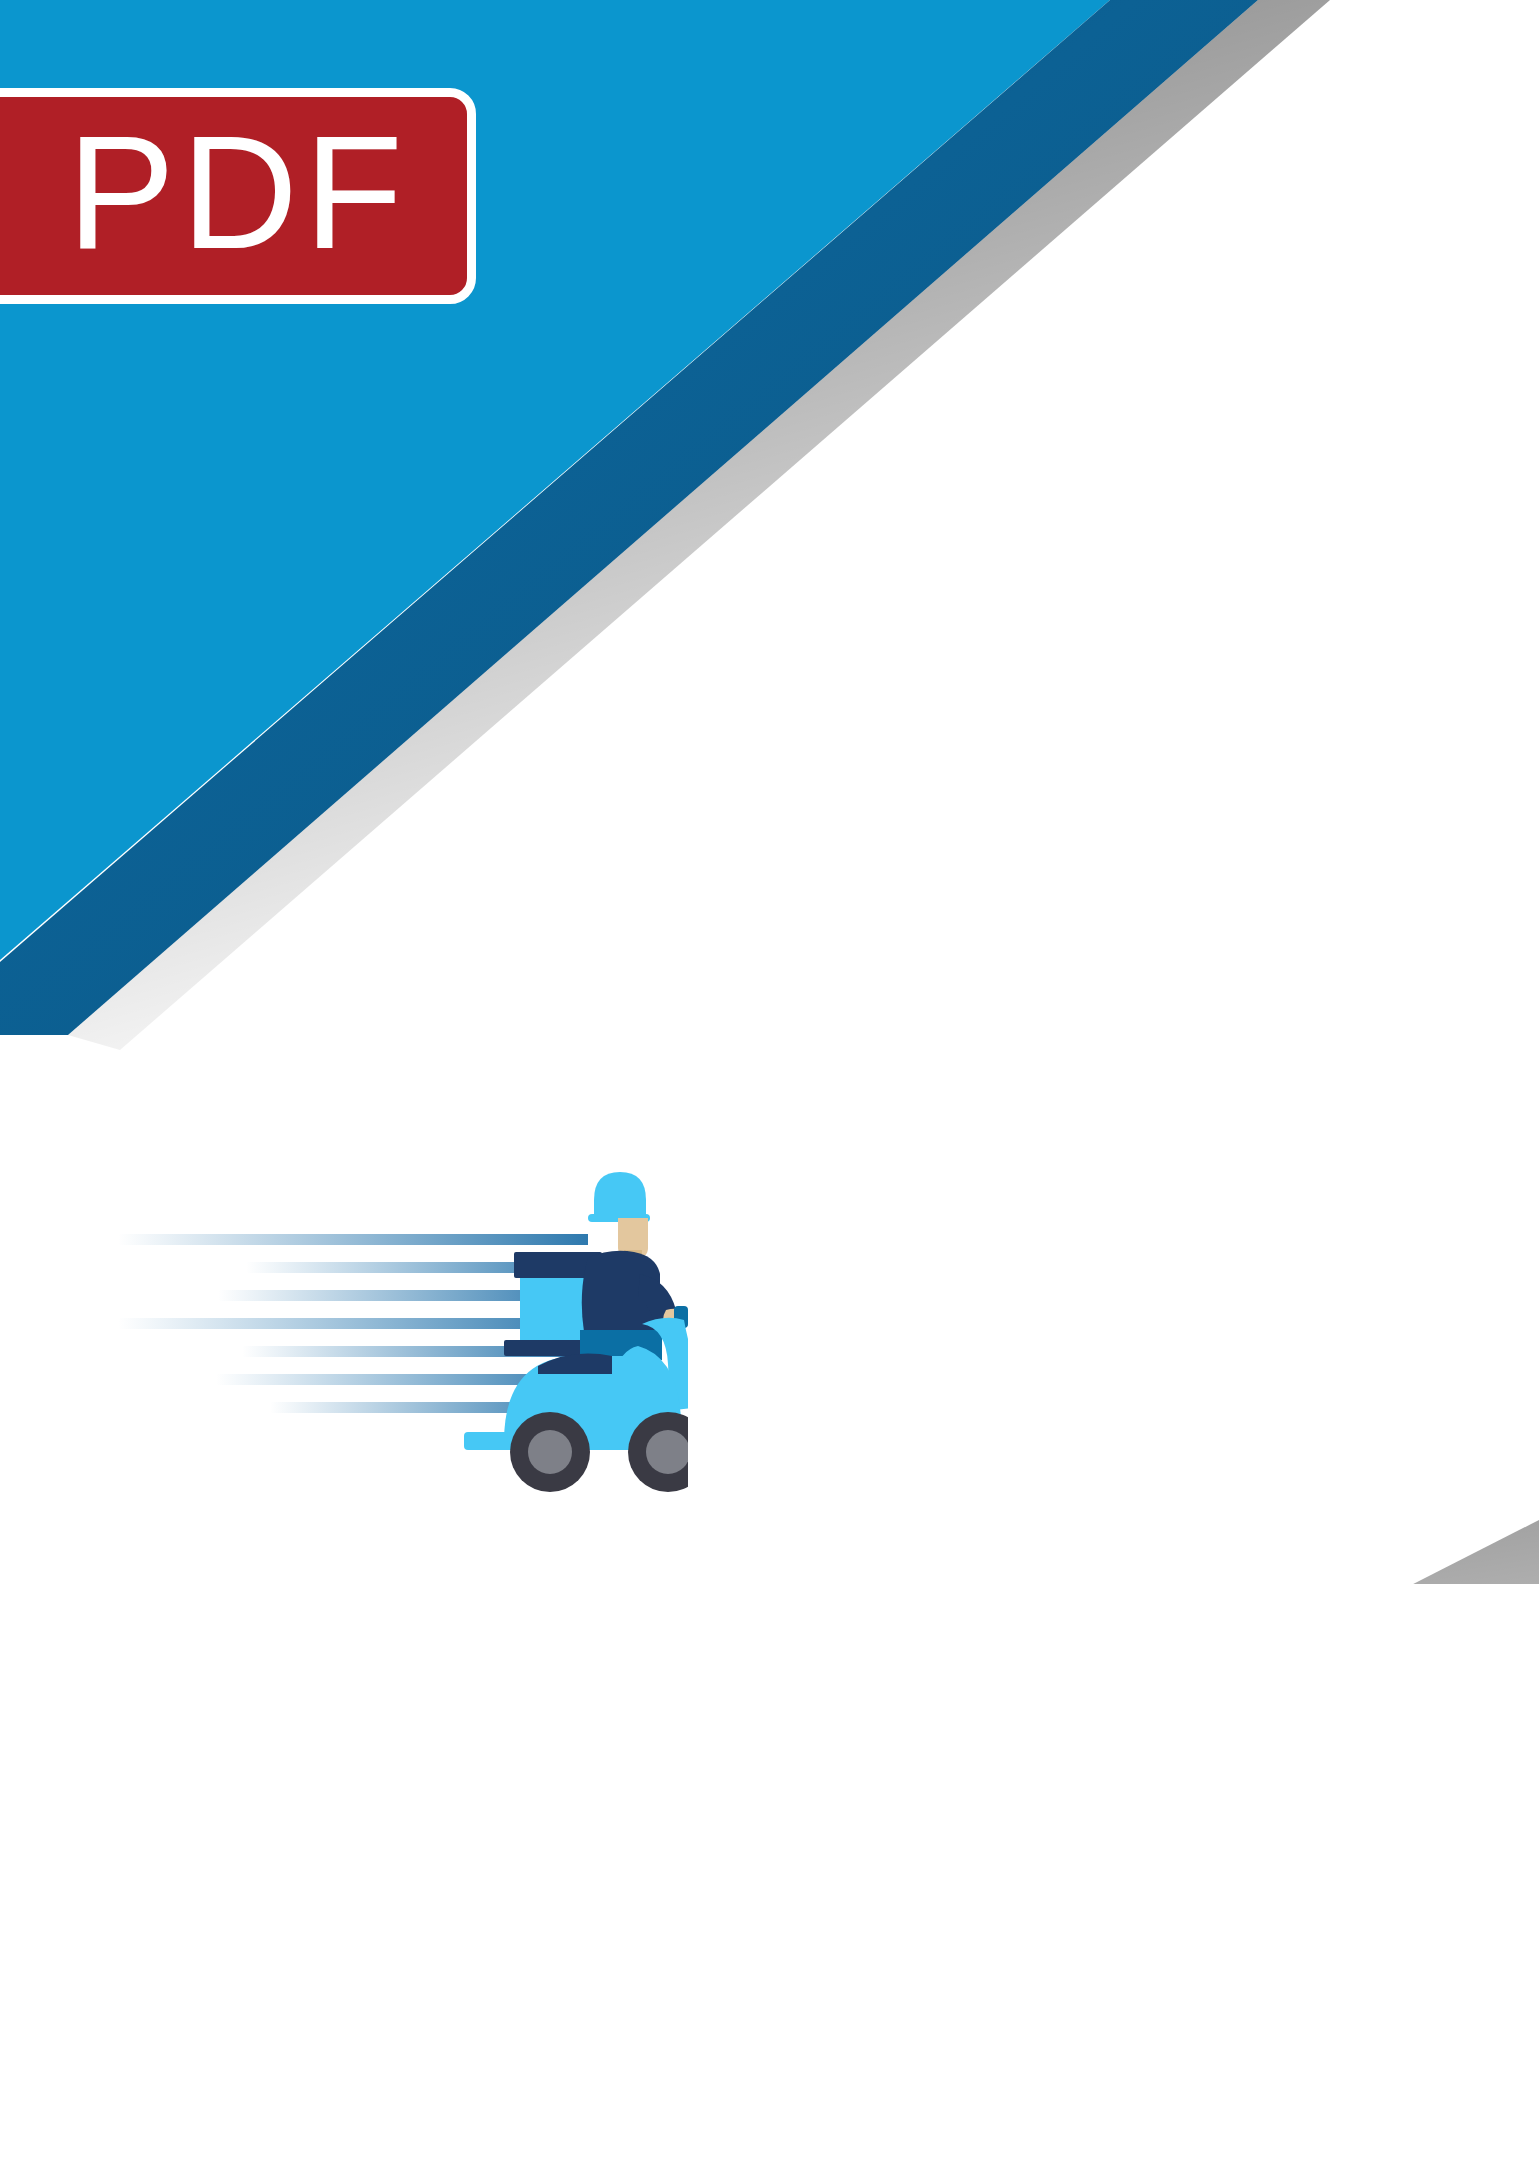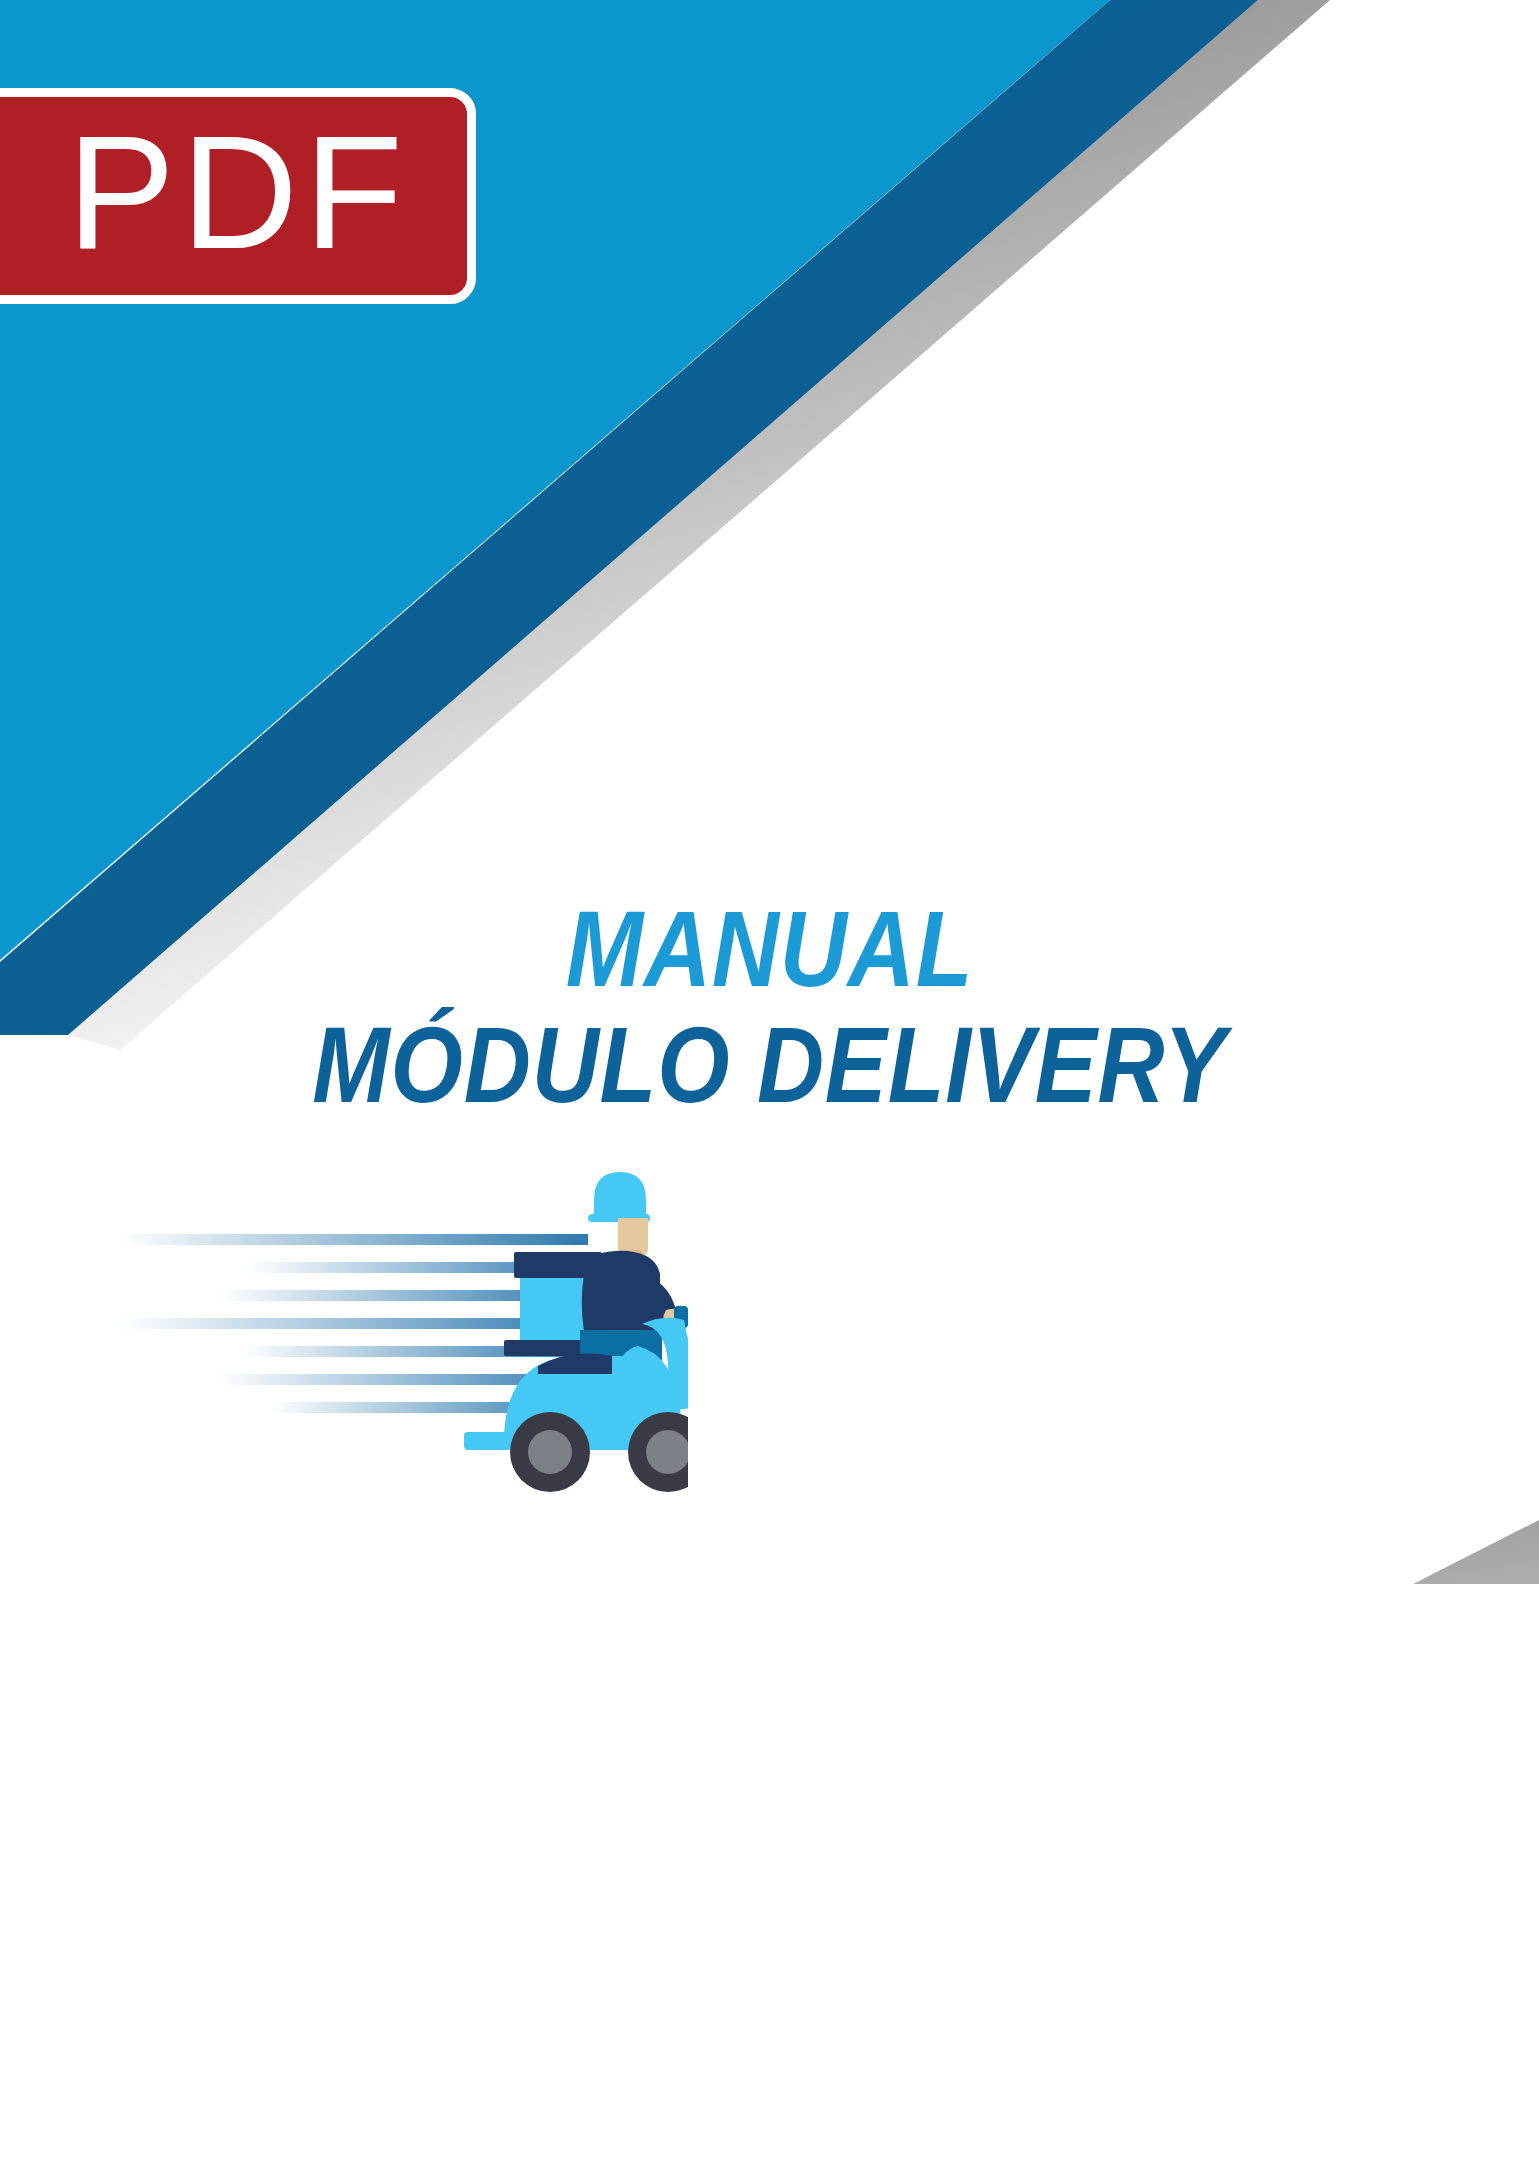--- a/index.html
+++ b/index.html
@@ -161,24 +161,20 @@
       <polygon points="1539,1520 1539,1592 326,2176 250,2176" fill="url(#gradShadowBot)"></polygon>
 
       <polygon points="1539,1688 1539,1696 540,2176 524,2176" fill="#ffffff" opacity="0.0"></polygon>
     </svg>
   </div>
 
   <div class="pdf-badge">
     <span class="pdf-badge-text">PDF</span>
   </div>
 
-  <div class="title-block">
-    <div class="title-line1">MANUAL</div>
-    <div class="title-line2">MÓDULO DELIVERY</div>
-  </div>
 
   <div class="scooter-wrap">
     <svg viewBox="0 0 570 330" xmlns="http://www.w3.org/2000/svg">
       <defs>
         <linearGradient id="speed1" x1="0" y1="0" x2="1" y2="0">
           <stop offset="0%" stop-color="#2E79AE" stop-opacity="0"></stop>
           <stop offset="100%" stop-color="#2E79AE" stop-opacity="1"></stop>
         </linearGradient>
         <linearGradient id="speed2" x1="0" y1="0" x2="1" y2="0">
           <stop offset="0%" stop-color="#3E86B8" stop-opacity="0"></stop>

